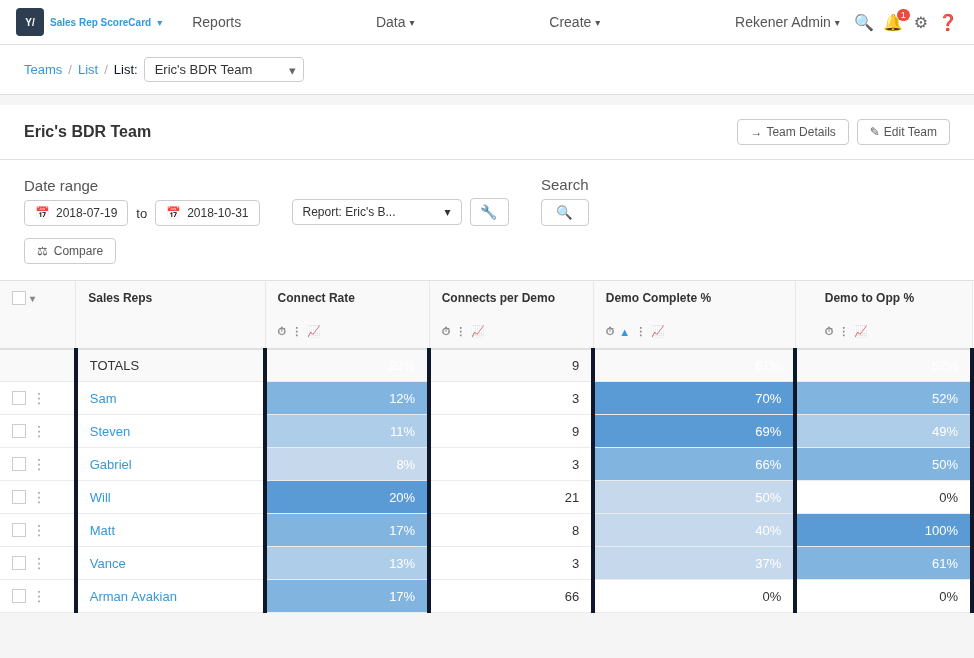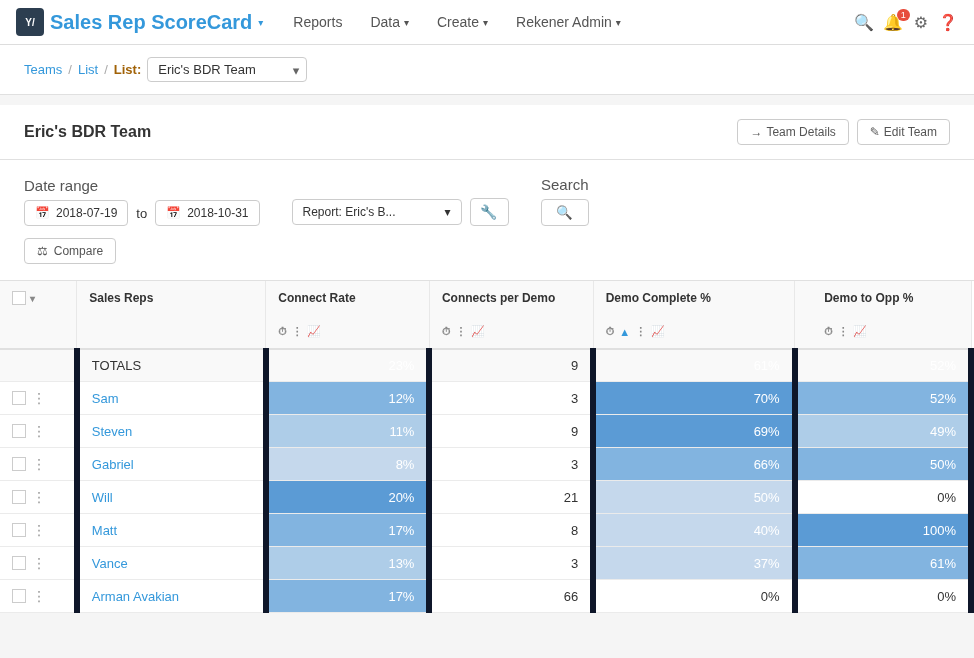--- a/index.html
+++ b/index.html
@@ -28,27 +28,28 @@
       border-radius: 4px;
       display: flex;
       align-items: center;
       justify-content: center;
       color: #fff;
       font-size: 10px;
       font-weight: bold;
     }
     .brand-title {
       color: #3498db;
-      font-size: 20px;
+      font-size: 10px;
       font-weight: 600;
     }
     .navbar-nav {
       display: flex;
       align-items: center;
       flex: 1;
+      justify-content: space-between;
     }
     .nav-item {
       padding: 0 14px;
       height: 45px;
       display: flex;
       align-items: center;
       cursor: pointer;
       color: #555;
       font-size: 14px;
       white-space: nowrap;
@@ -81,21 +82,21 @@
     .breadcrumb-bar {
       background: #fff;
       padding: 12px 24px;
       border-bottom: 1px solid #e0e0e0;
       display: flex;
       align-items: center;
       gap: 6px;
     }
     .breadcrumb-item { color: #666; font-size: 13px; }
     .breadcrumb-sep { color: #aaa; }
-    .breadcrumb-current { font-weight: 700; color: #a16207; }
+    .breadcrumb-current { font-weight: 400; color: #0f172a; }
     .breadcrumb-select {
       border: 1px solid #ccc;
       border-radius: 4px;
       padding: 4px 28px 4px 10px;
       font-size: 13px;
       background: #fff;
       appearance: none;
       cursor: pointer;
       color: #333;
       min-width: 160px;
@@ -229,21 +230,21 @@
       font-weight: 600;
       font-size: 12px;
       color: #333;
       border-right: 1px solid #e8e8e8;
       vertical-align: top;
     }
     th .col-title { font-weight: 600; margin-bottom: 20px; }
     td {
       padding: 8px 12px;
       border-bottom: 1px solid #ebebeb;
-      border-right: 6px solid #0f172a;
+      border-right: 4px solid #0f172a;
       font-size: 13px;
     }
     .col-checkbox { width: 60px; }
     .col-salesrep { width: 150px; }
     .col-connect { width: 130px; }
     .col-connects-per { width: 130px; }
     .col-demo { width: 160px; }
     .col-demo-opp { width: 140px; padding-left: 29px; }
 
     .sales-rep-link { color: #3498db; cursor: pointer; text-decoration: none; }

